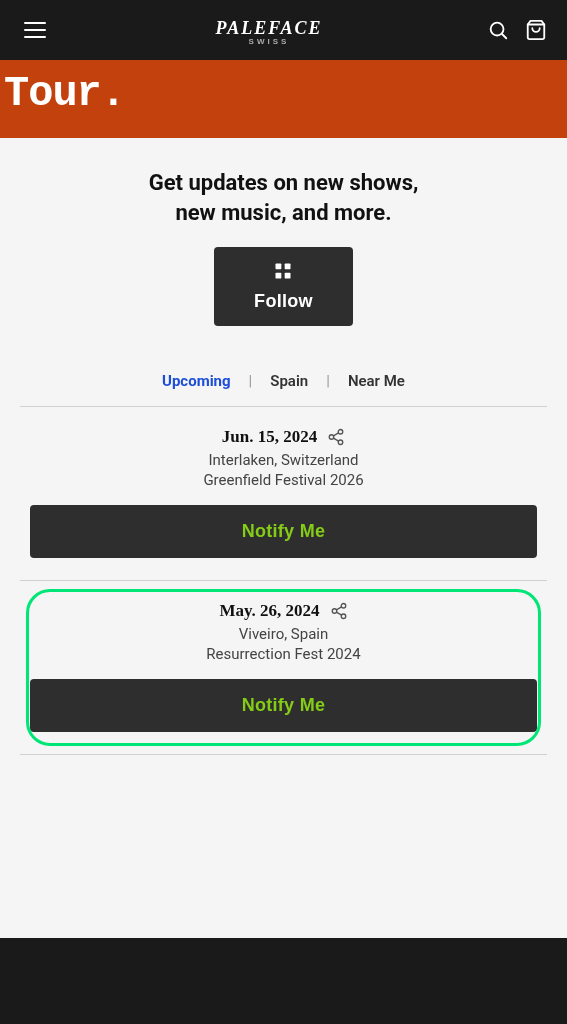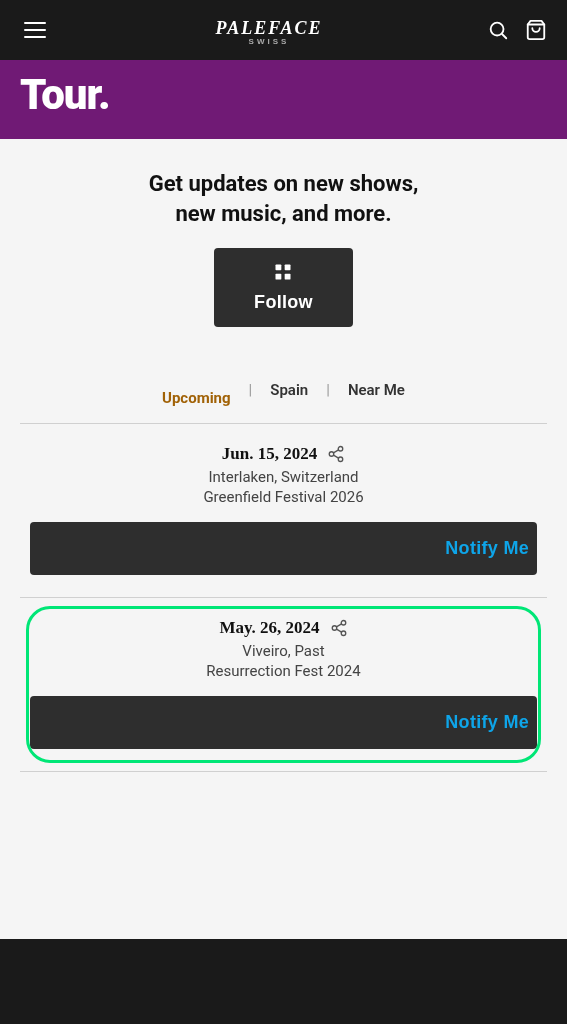--- a/index.html
+++ b/index.html
@@ -59,22 +59,23 @@
 
     .header-icon {
       cursor: pointer;
       color: #ffffff;
       font-size: 20px;
       display: flex;
       align-items: center;
     }
 
     .page-title-area {
-      background-color: #701a75;
-      padding: 10px 20px 20px 20px;
+      background-color: #c2410c;
+      padding: 10px 20px 20px 4px;
+      font-family: Liberation Mono, monospace;
     }
 
     .page-title {
       color: #ffffff;
       font-size: 42px;
       font-weight: 900;
       letter-spacing: -1px;
     }
 
     .main-content {
@@ -131,22 +132,21 @@
     .tab-item {
       font-size: 15px;
       font-weight: 600;
       color: #333333;
       cursor: pointer;
       padding: 2px 4px;
     }
 
     .tab-item.active {
       font-weight: 700;
-      color: #a16207;
-      margin-top: 16px;
+      color: #1d4ed8;
     }
 
     .tab-divider {
       color: #999999;
       font-size: 15px;
     }
 
     .show-entry {
       border-bottom: 1px solid #d0d0d0;
       padding: 20px 10px 22px 10px;
@@ -177,29 +177,28 @@
     .show-event-name {
       font-size: 15px;
       color: #444444;
       margin-bottom: 16px;
     }
 
     .notify-button {
       display: block;
       width: 100%;
       background-color: #2e2e2e;
-      color: #0ea5e9;
+      color: #84cc16;
       border: none;
       border-radius: 4px;
-      padding: 16px 8px;
+      padding: 16px 36px;
       font-size: 18px;
       font-weight: 700;
       cursor: pointer;
       letter-spacing: 0.3px;
-      text-align: right;
     }
 
     .show-entry.highlighted {
       position: relative;
     }
 
     .circle-highlight {
       position: absolute;
       top: 8px;
       left: 6px;
@@ -304,18 +303,18 @@
     <div class="show-date-row">
       <span class="show-date">May. 26, 2024</span>
       <svg class="share-svg" viewBox="0 0 24 24">
         <circle cx="18" cy="5" r="3"></circle>
         <circle cx="6" cy="12" r="3"></circle>
         <circle cx="18" cy="19" r="3"></circle>
         <line x1="8.59" y1="13.51" x2="15.42" y2="17.49"></line>
         <line x1="15.41" y1="6.51" x2="8.59" y2="10.49"></line>
       </svg>
     </div>
-    <div class="show-location">Viveiro, Past</div>
+    <div class="show-location">Viveiro, Spain</div>
     <div class="show-event-name">Resurrection Fest 2024</div>
     <button class="notify-button">Notify Me</button>
   </div>
 
 </div>
 
 </body></html>

